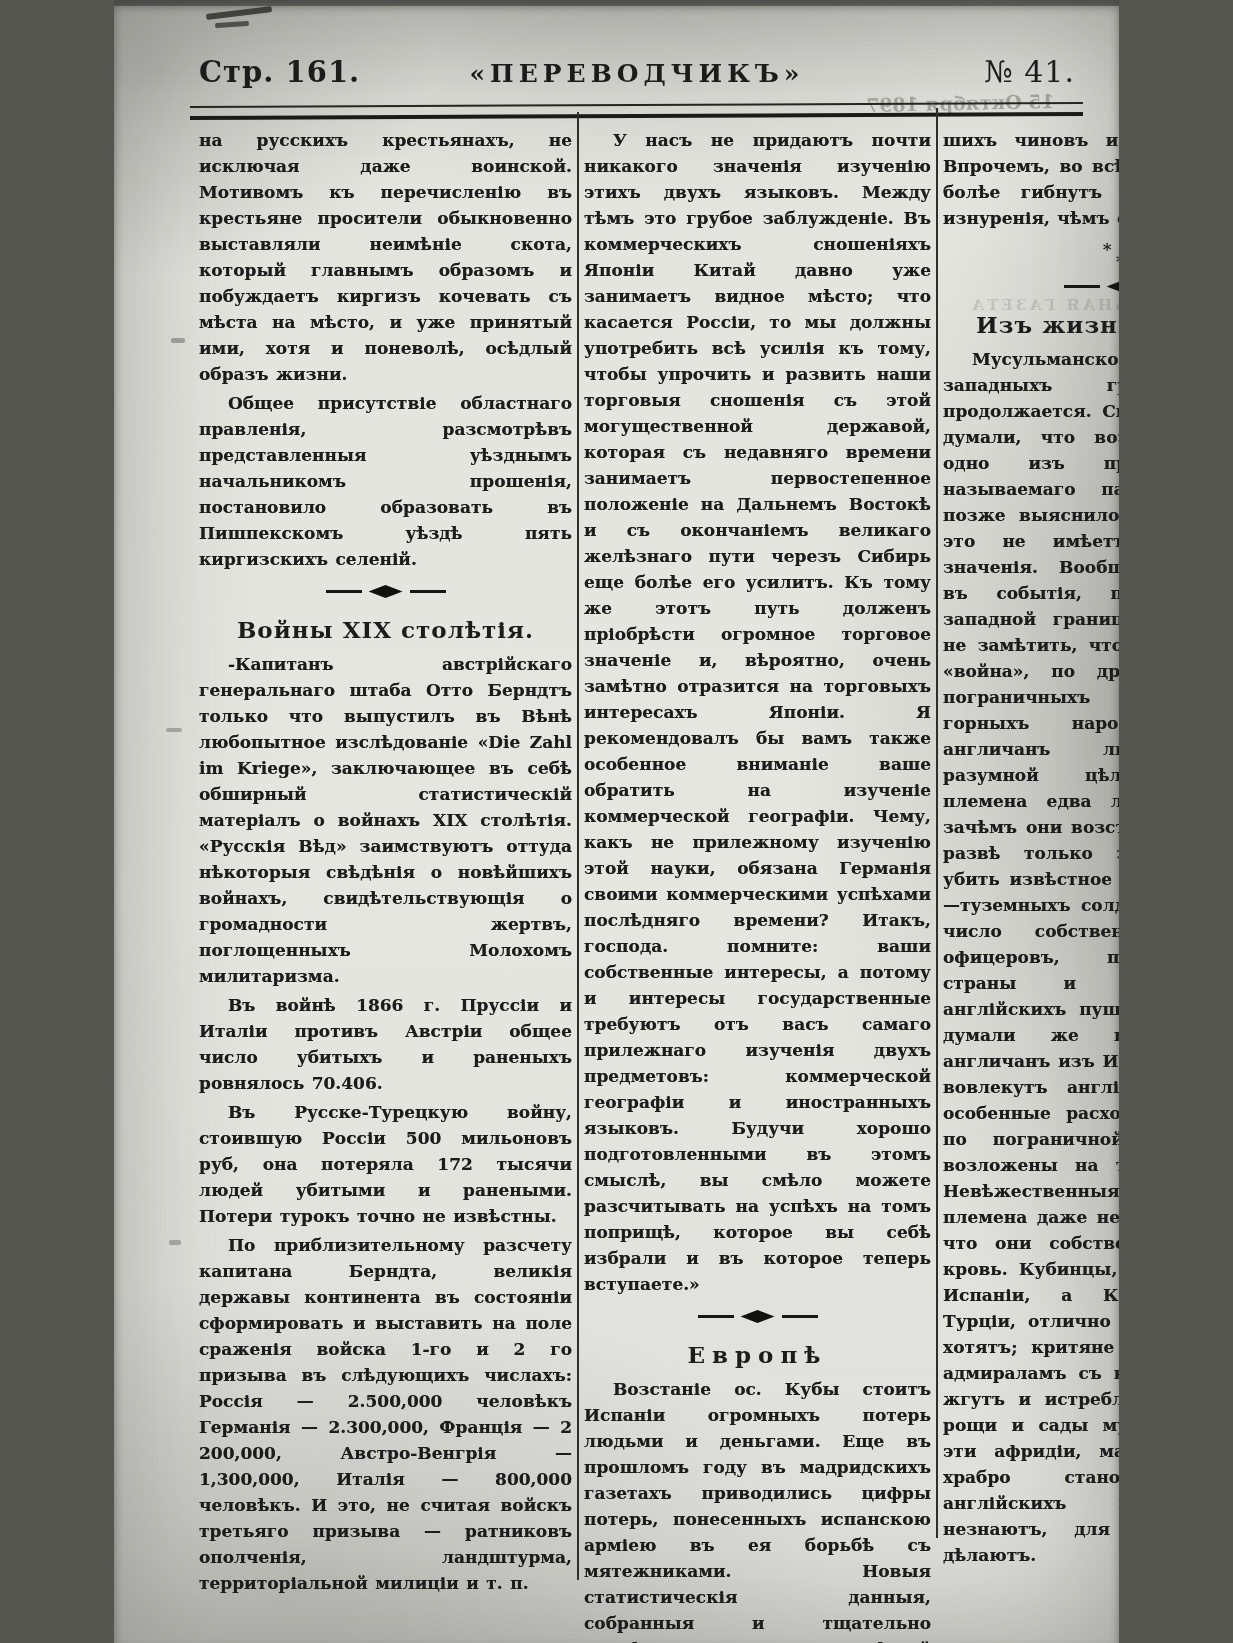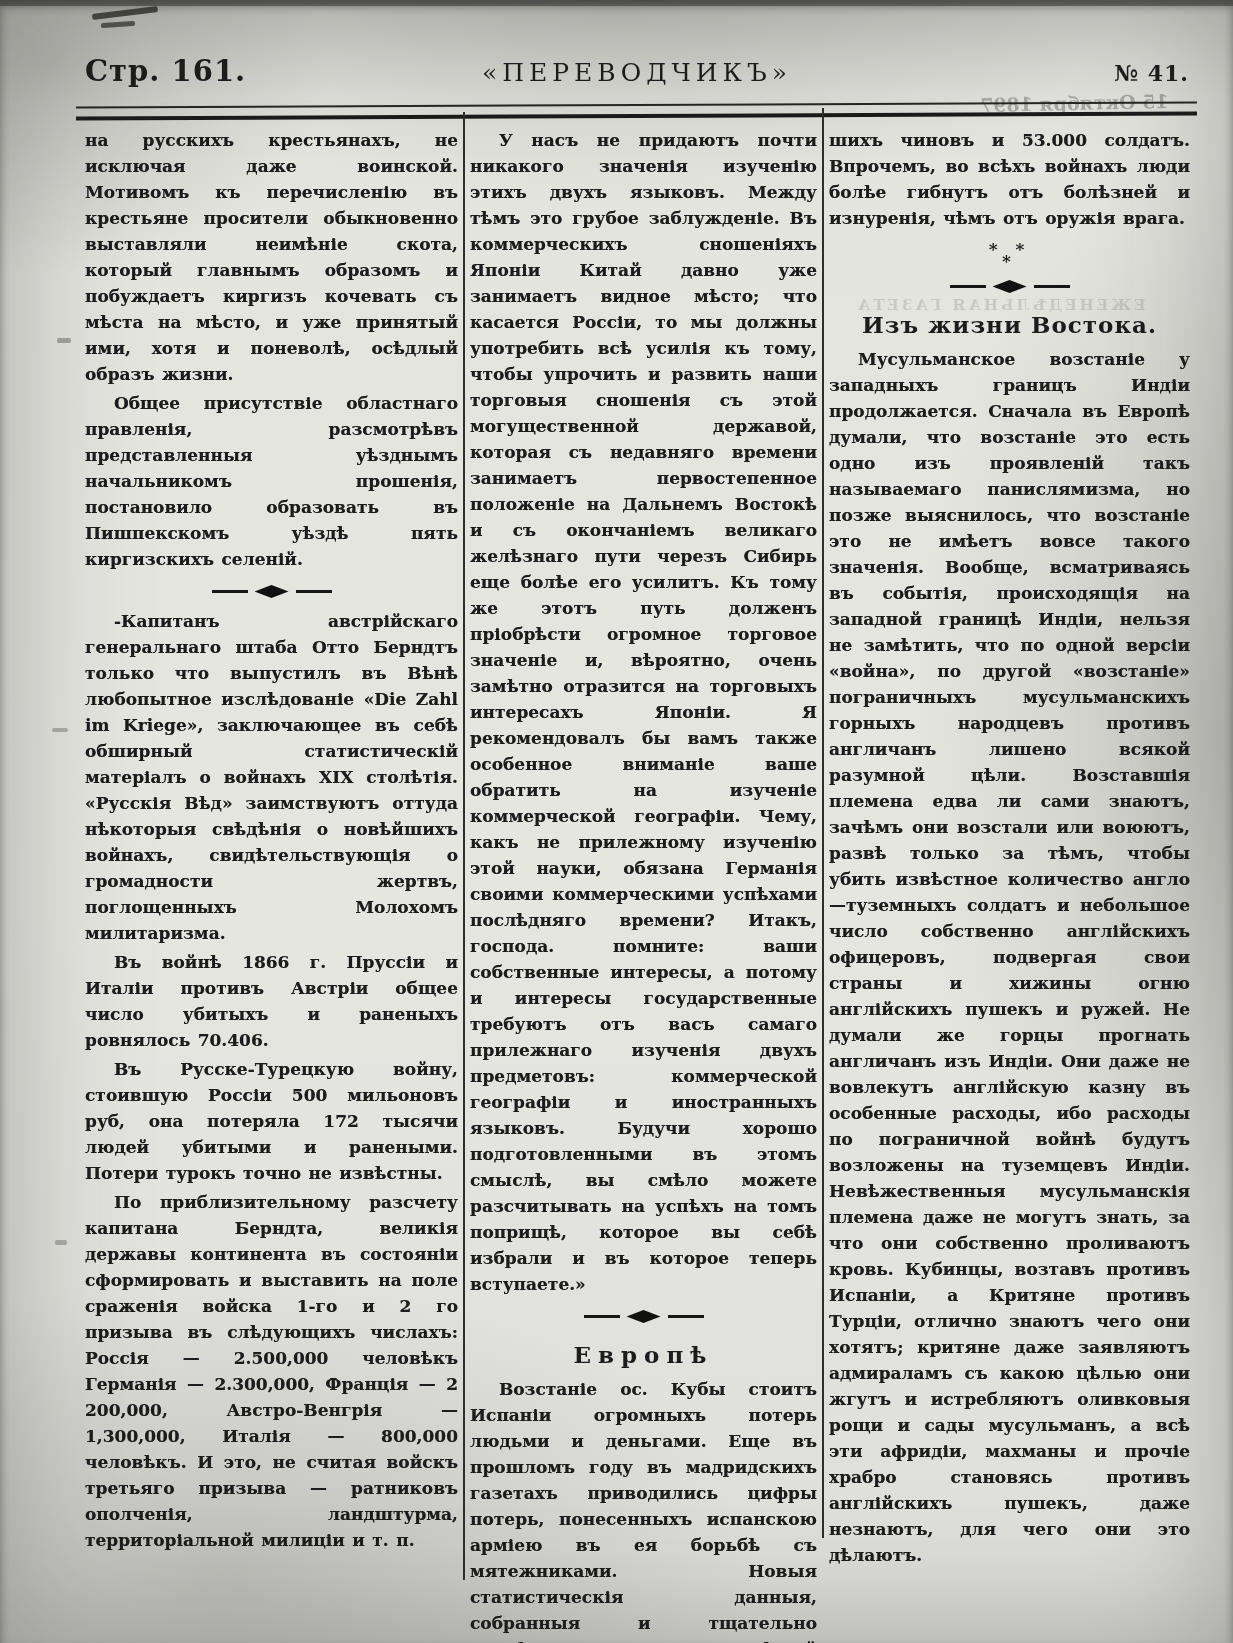--- a/index.html
+++ b/index.html
@@ -1,18 +1,18 @@
 <!DOCTYPE html>
 <html lang="ru"><head>
 <meta charset="utf-8">
 <style>
   html,body{margin:0;padding:0;background:#55554f;}
   .sheet{
     position:relative;
-    width:1233px;height:1643px;
+    width:1005px;height:1643px;
     margin:0 auto;
     background:
       radial-gradient(ellipse 900px 500px at 18% 96%, rgba(120,120,114,0.30), rgba(0,0,0,0) 60%),
       radial-gradient(ellipse 500px 900px at 100% 45%, rgba(110,110,105,0.28), rgba(0,0,0,0) 65%),
       radial-gradient(ellipse 700px 300px at 50% 0%, rgba(130,130,124,0.22), rgba(0,0,0,0) 70%),
       radial-gradient(ellipse 400px 300px at 4% 4%, rgba(100,100,95,0.30), rgba(0,0,0,0) 70%),
       linear-gradient(180deg,#d8d8d3 0%, #e4e4df 6%, #e6e6e1 55%, #dededa 100%);
     overflow:hidden;
     font-family:"DejaVu Serif","Liberation Serif",serif;
     color:#1c1c1c;
@@ -21,22 +21,22 @@
     content:"";position:absolute;inset:0;pointer-events:none;
     box-shadow:inset 0 0 140px rgba(40,40,36,0.35), inset 0 6px 10px rgba(30,30,28,0.45);
   }
   .topband{position:absolute;left:0;top:0;right:0;height:6px;background:rgba(60,60,56,0.55);}
   
   .header{
     position:absolute;left:85px;right:44px;top:54px;
     display:grid;grid-template-columns:1fr auto 1fr;align-items:baseline;
   }
   .page-label{font-size:29px;font-weight:bold;justify-self:start;letter-spacing:1px;}
-  .masthead{font-size:25px;font-weight:normal;letter-spacing:5px;justify-self:center;}
-  .issue-label{font-size:22px;font-weight:bold;justify-self:end;letter-spacing:1px;}
+  .masthead{font-size:25px;font-weight:bold;letter-spacing:5px;justify-self:center;}
+  .issue-label{font-size:30px;font-weight:normal;justify-self:end;letter-spacing:1px;}
   .double-rule{
     position:absolute;left:76px;right:36px;top:104px;height:8px;
     border-top:2px solid #26262,3;border-top:2px solid #262623;border-bottom:4px solid #1b1b19;
     transform:rotate(-0.25deg);
   }
   
   .ghost{position:absolute;transform:scaleX(-1) rotate(1.2deg);opacity:0.38;color:#4c4c48;
          font-weight:bold;font-size:19px;white-space:nowrap;}
   .ghost2{position:absolute;transform:scaleX(-1);opacity:0.16;color:#3d3d3a;
           font-weight:bold;font-size:15px;letter-spacing:3px;white-space:nowrap;}
@@ -105,20 +105,21 @@
 
   <div class="columns" id="columns">
       <div class="column">
         <p class="para noindent">на русскихъ крестьянахъ, не исключая даже воинской. Мотивомъ къ перечисленію въ крестьяне просители обыкновенно выставляли неимѣніе скота, который главнымъ образомъ и побуждаетъ киргизъ кочевать съ мѣста на мѣсто, и уже принятый ими, хотя и поневолѣ, осѣдлый образъ жизни.</p>
         <p class="para">Общее присутствіе областнаго правленія, разсмотрѣвъ представленныя уѣзднымъ начальникомъ прошенія, постановило образовать въ Пишпекскомъ уѣздѣ пять киргизскихъ селеній.</p>
         <div class="divider">
           <span class="dash"></span>
           <span class="diamond"></span>
           <span class="dash"></span>
         </div>
+        <h2 class="heading">Войны XIX столѣтія.</h2>
         <p class="para">-Капитанъ австрійскаго генеральнаго штаба Отто Берндтъ только что выпустилъ въ Вѣнѣ любопытное изслѣдованіе «Die Zahl im Kriege», заключающее въ себѣ обширный статистическій матеріалъ о войнахъ XIX столѣтія. «Русскія Вѣд» заимствуютъ оттуда нѣкоторыя свѣдѣнія о новѣйшихъ войнахъ, свидѣтельствующія о громадности жертвъ, поглощенныхъ Молохомъ милитаризма.</p>
         <p class="para">Въ войнѣ 1866 г. Пруссіи и Италіи противъ Австріи общее число убитыхъ и раненыхъ ровнялось 70.406.</p>
         <p class="para">Въ Русске-Турецкую войну, стоившую Россіи 500 мильоновъ руб, она потеряла 172 тысячи людей убитыми и ранеными. Потери турокъ точно не извѣстны.</p>
         <p class="para">По приблизительному разсчету капитана Берндта, великія державы континента въ состояніи сформировать и выставить на поле сраженія войска 1-го и 2 го призыва въ слѣдующихъ числахъ: Россія — 2.500,000 человѣкъ Германія — 2.300,000, Франція — 2 200,000, Австро-Венгрія — 1,300,000, Италія — 800,000 человѣкъ. И это, не считая войскъ третьяго призыва — ратниковъ ополченія, ландштурма, территоріальной милиціи и т. п.</p>
       </div>
       <div class="column">
         <p class="para">У насъ не придаютъ почти никакого значенія изученію этихъ двухъ языковъ. Между тѣмъ это грубое заблужденіе. Въ коммерческихъ сношеніяхъ Японіи Китай давно уже занимаетъ видное мѣсто; что касается Россіи, то мы должны употребить всѣ усилія къ тому, чтобы упрочить и развить наши торговыя сношенія съ этой могущественной державой, которая съ недавняго времени занимаетъ первостепенное положеніе на Дальнемъ Востокѣ и съ окончаніемъ великаго желѣзнаго пути черезъ Сибирь еще болѣе его усилитъ. Къ тому же этотъ путь долженъ пріобрѣсти огромное торговое значеніе и, вѣроятно, очень замѣтно отразится на торговыхъ интересахъ Японіи. Я рекомендовалъ бы вамъ также особенное вниманіе ваше обратить на изученіе коммерческой географіи. Чему, какъ не прилежному изученію этой науки, обязана Германія своими коммерческими успѣхами послѣдняго времени? Итакъ, господа. помните: ваши собственные интересы, а потому и интересы государственные требуютъ отъ васъ самаго прилежнаго изученія двухъ предметовъ: коммерческой географіи и иностранныхъ языковъ. Будучи хорошо подготовленными въ этомъ смыслѣ, вы смѣло можете разсчитывать на успѣхъ на томъ поприщѣ, которое вы себѣ избрали и въ которое теперь вступаете.»</p>
         <div class="divider">
           <span class="dash"></span>
           <span class="diamond"></span>

